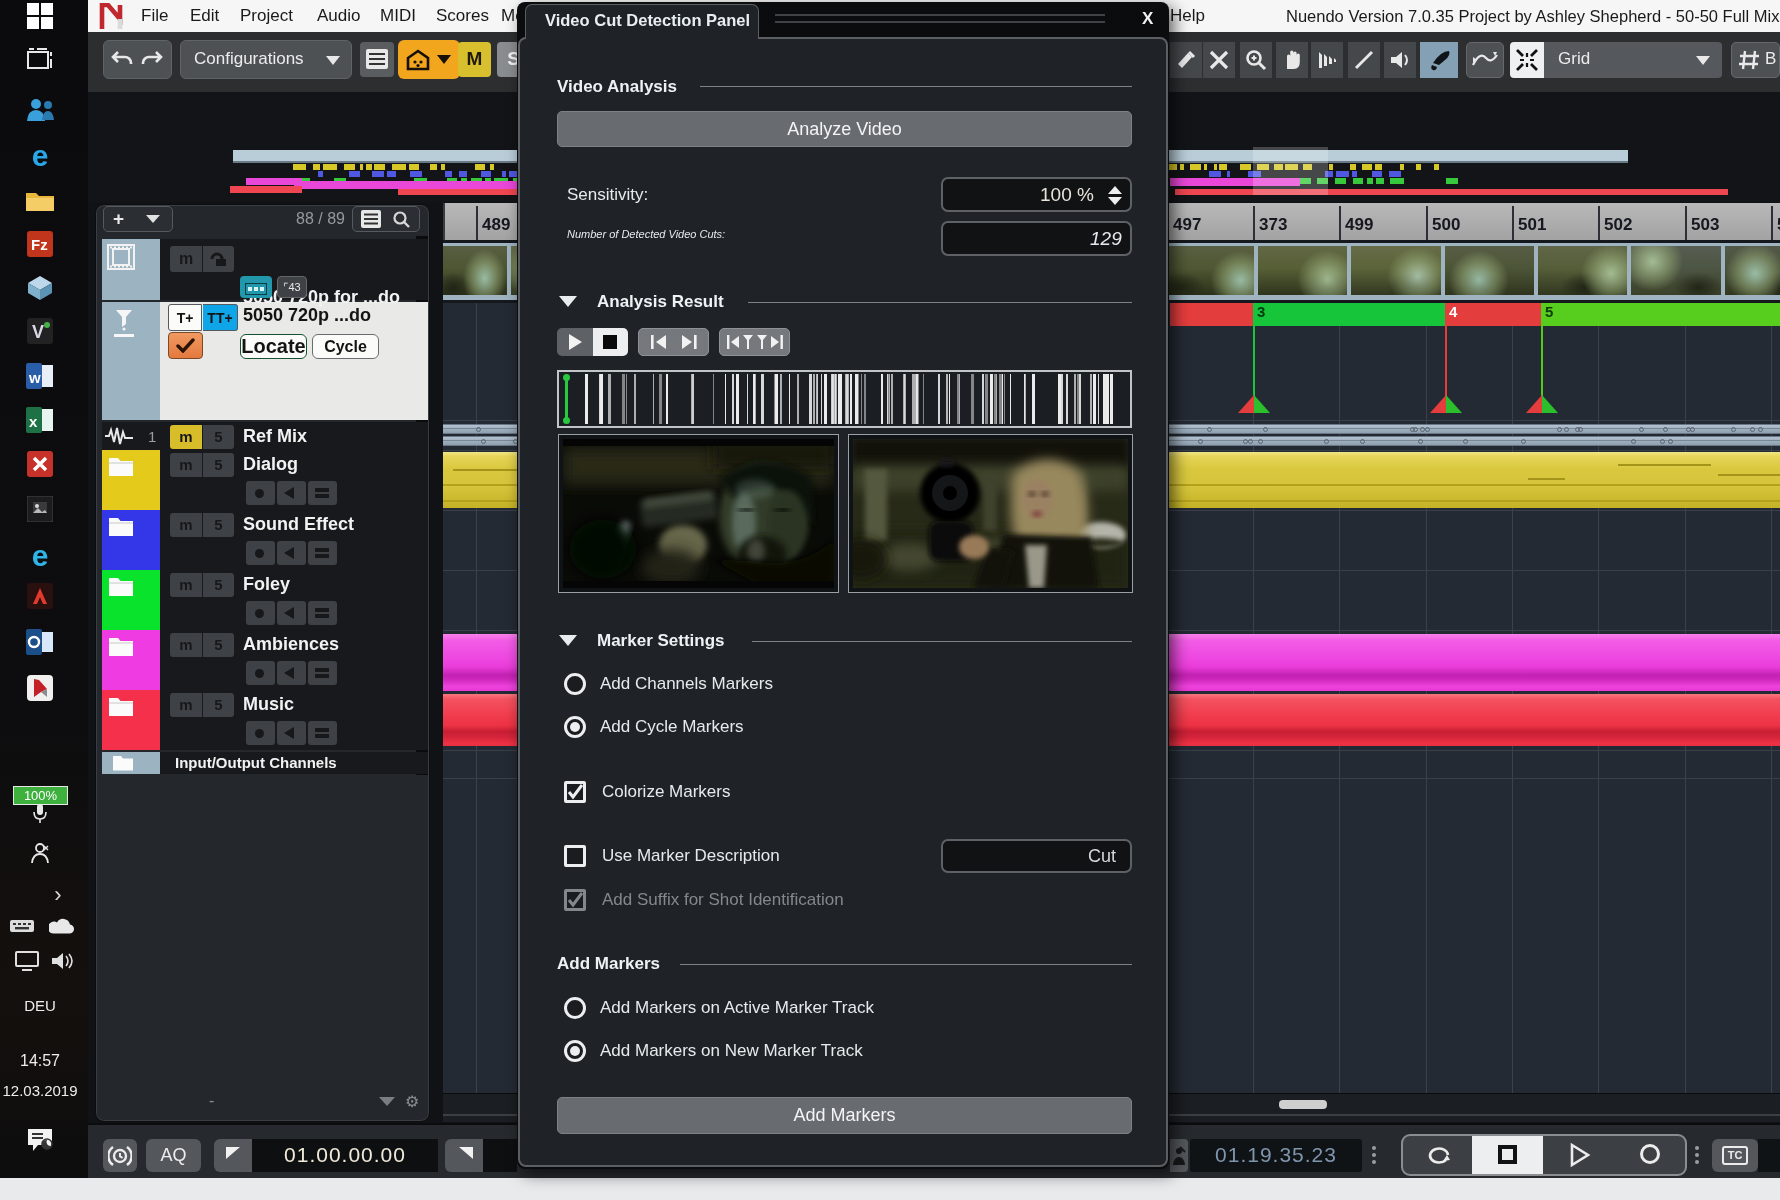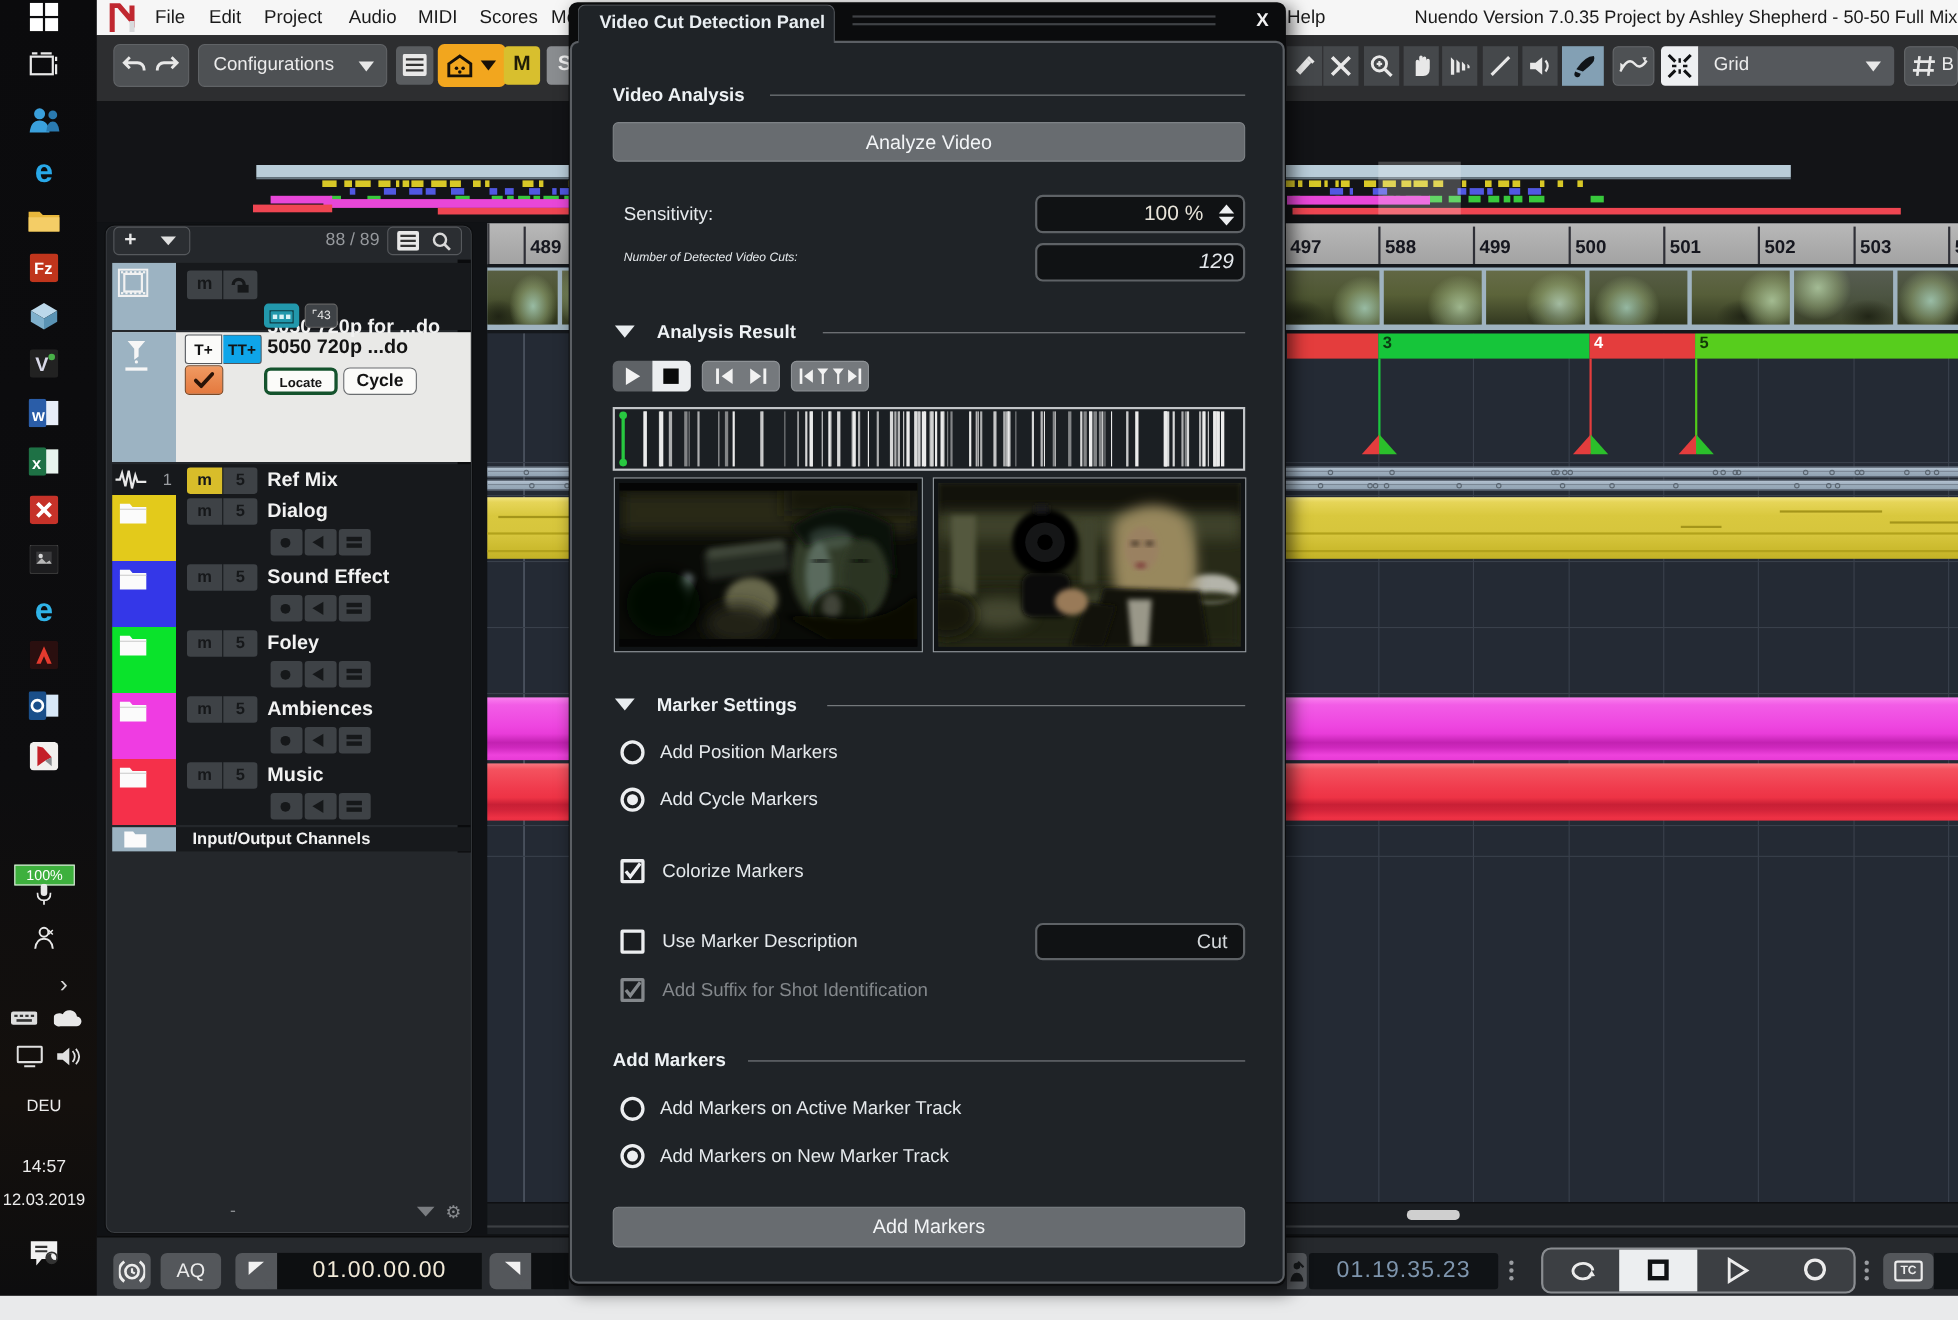--- a/index.html
+++ b/index.html
@@ -397,21 +397,21 @@
 <div class="a" style="left:827px;top:215px;color:#16171f;font-size:17px;font-weight:bold;z-index:8;">493</div>
 <div class="a" style="left:908px;top:206px;width:2px;height:35px;background:#2e2f36;z-index:8;"></div>
 <div class="a" style="left:914px;top:215px;color:#16171f;font-size:17px;font-weight:bold;z-index:8;">494</div>
 <div class="a" style="left:994px;top:206px;width:2px;height:35px;background:#2e2f36;z-index:8;"></div>
 <div class="a" style="left:1000px;top:215px;color:#16171f;font-size:17px;font-weight:bold;z-index:8;">495</div>
 <div class="a" style="left:1080px;top:206px;width:2px;height:35px;background:#2e2f36;z-index:8;"></div>
 <div class="a" style="left:1086px;top:215px;color:#16171f;font-size:17px;font-weight:bold;z-index:8;">496</div>
 <div class="a" style="left:1167px;top:206px;width:2px;height:35px;background:#2e2f36;z-index:8;"></div>
 <div class="a" style="left:1173px;top:215px;color:#16171f;font-size:17px;font-weight:bold;z-index:8;">497</div>
 <div class="a" style="left:1253px;top:206px;width:2px;height:35px;background:#2e2f36;z-index:8;"></div>
-<div class="a" style="left:1259px;top:215px;color:#16171f;font-size:17px;font-weight:bold;z-index:8;">588</div>
+<div class="a" style="left:1259px;top:215px;color:#16171f;font-size:17px;font-weight:bold;z-index:8;">373</div>
 <div class="a" style="left:1339px;top:206px;width:2px;height:35px;background:#2e2f36;z-index:8;"></div>
 <div class="a" style="left:1345px;top:215px;color:#16171f;font-size:17px;font-weight:bold;z-index:8;">499</div>
 <div class="a" style="left:1426px;top:206px;width:2px;height:35px;background:#2e2f36;z-index:8;"></div>
 <div class="a" style="left:1432px;top:215px;color:#16171f;font-size:17px;font-weight:bold;z-index:8;">500</div>
 <div class="a" style="left:1512px;top:206px;width:2px;height:35px;background:#2e2f36;z-index:8;"></div>
 <div class="a" style="left:1518px;top:215px;color:#16171f;font-size:17px;font-weight:bold;z-index:8;">501</div>
 <div class="a" style="left:1598px;top:206px;width:2px;height:35px;background:#2e2f36;z-index:8;"></div>
 <div class="a" style="left:1604px;top:215px;color:#16171f;font-size:17px;font-weight:bold;z-index:8;">502</div>
 <div class="a" style="left:1685px;top:206px;width:2px;height:35px;background:#2e2f36;z-index:8;"></div>
 <div class="a" style="left:1691px;top:215px;color:#16171f;font-size:17px;font-weight:bold;z-index:8;">503</div>
@@ -611,21 +611,21 @@
         <rect x="2" y="26" width="20" height="3" fill="#f6f6f6"></rect>
         <circle cx="12" cy="21" r="1.5" fill="#f6f6f6"></circle>
       </svg></div>
 <div class="a" style="left:168px;top:304px;width:34px;height:27px;background:#fbfbf9;border:1px solid #55585c;border-radius:3px 0 0 3px;z-index:11;color:#141414;font-weight:bold;font-size:14px;text-align:center;line-height:26px;">T+</div>
 <div class="a" style="left:203px;top:304px;width:35px;height:27px;background:#0ea5e9;border:1px solid #55585c;border-left:none;border-radius:0 3px 3px 0;z-index:11;color:#141414;font-weight:bold;font-size:14px;text-align:center;line-height:26px;">TT+</div>
 <div class="a" style="left:243px;top:305px;color:#141414;font-size:18px;font-weight:bold;z-index:11;">5050 720p ...do</div>
 <div class="a" style="left:168px;top:332px;width:35px;height:27px;background:linear-gradient(180deg,#f09a62 0%,#e4793e 100%);border:1px solid #7a4a28;border-radius:4px;z-index:11;"></div>
 <div class="a" style="left:176px;top:338px;z-index:12;"><svg width="19" height="15" viewBox="0 0 19 15">
         <path d="M2 8 l5 5 L17 2" fill="none" stroke="#2a1408" stroke-width="3.4" stroke-linecap="round"></path>
       </svg></div>
-<div class="a" style="left:240px;top:334px;width:67px;height:25px;background:#fbfbf9;border:3px solid #14532d;border-radius:6px;z-index:11;color:#141414;font-weight:bold;font-size:12px;text-align:center;line-height:23px;">Locate</div>
+<div class="a" style="left:240px;top:334px;width:67px;height:25px;background:#fbfbf9;border:1px solid #14532d;border-radius:6px;z-index:11;color:#141414;font-weight:bold;font-size:20px;text-align:center;line-height:23px;">Locate</div>
 <div class="a" style="left:312px;top:334px;width:67px;height:25px;background:#fbfbf9;border:1px solid #6a6d70;border-radius:6px;z-index:11;color:#141414;font-weight:bold;font-size:16px;text-align:center;line-height:23px;">Cycle</div>
 <div class="a" style="left:102px;top:422px;width:326px;height:28px;background:#17191c;z-index:9;"></div>
 <div class="a" style="left:104px;top:426px;z-index:11;"><svg width="30" height="20" viewBox="0 0 30 20">
         <path d="M1 10 h4 l2 -6 l3 12 l3 -14 l3 16 l3 -12 l2 6 h8" fill="none" stroke="#e8e8e8" stroke-width="2"></path>
       </svg></div>
 <div class="a" style="left:148px;top:428px;color:#9a9da1;font-size:15px;z-index:11;">1</div>
 <div class="a" style="left:170px;top:425px;width:32px;height:24px;background:#d8bd2a;border-radius:3px 0 0 3px;z-index:11;color:#16181a;font-weight:bold;font-size:15px;text-align:center;line-height:23px;">m</div>
 <div class="a" style="left:203px;top:425px;width:31px;height:24px;background:#3e4246;border-radius:0 3px 3px 0;z-index:11;color:#16181a;font-weight:bold;font-size:15px;text-align:center;line-height:23px;">5</div>
 <div class="a" style="left:243px;top:426px;color:#f2f2f2;font-size:18px;font-weight:bold;z-index:11;">Ref Mix</div>
 <div class="a" style="left:102px;top:450px;width:326px;height:60px;background:#17191c;z-index:9;"></div>
@@ -982,21 +982,21 @@
 <rect x="88" y="20" width="12" height="8" fill="#1c1d20" filter="url(#c1)"></rect>
 <rect x="76" y="82" width="44" height="40" rx="9" fill="#0c0c0c" filter="url(#c1)"></rect>
 <ellipse cx="121" cy="108" rx="15" ry="12" fill="#b49068" filter="url(#c1)"></ellipse>
 <ellipse cx="8" cy="120" rx="26" ry="20" fill="#1c1e10" filter="url(#c2)"></ellipse>
         <rect width="275" height="149" fill="#000" opacity="0.15"></rect>
 </svg></div>
 <div class="a" style="left:559px;top:635px;z-index:23;width:0;height:0;border-left:9px solid transparent;border-right:9px solid transparent;border-top:11px solid #e8ecef;"></div>
 <div class="a" style="left:597px;top:631px;color:#eef2f5;font-size:17px;font-weight:bold;z-index:23;">Marker Settings</div>
 <div class="a" style="left:752px;top:641px;width:380px;height:1px;background:#7e8286;z-index:23;"></div>
 <div class="a" style="left:564px;top:673px;width:22px;height:22px;border:3px solid #eceef0;border-radius:50%;background:#1a1d20;z-index:23;"></div>
-<div class="a" style="left:600px;top:674px;color:#e6eaed;font-size:17px;z-index:23;">Add Position Markers</div>
+<div class="a" style="left:600px;top:674px;color:#e6eaed;font-size:17px;z-index:23;">Add Channels Markers</div>
 <div class="a" style="left:564px;top:716px;width:22px;height:22px;border:3px solid #eceef0;border-radius:50%;background:#1a1d20;z-index:23;"></div>
 <div class="a" style="left:570px;top:722px;width:10px;height:10px;border-radius:50%;background:#eceef0;z-index:24;"></div>
 <div class="a" style="left:600px;top:717px;color:#e6eaed;font-size:17px;z-index:23;">Add Cycle Markers</div>
 <div class="a" style="left:564px;top:781px;width:22px;height:22px;border:3px solid #eceef0;border-radius:2px;background:#1a1d20;z-index:23;"></div>
 <div class="a" style="left:567px;top:783px;z-index:24;"><svg width="17" height="17" viewBox="0 0 17 17">
         <path d="M2 9 l4 5 L15 2" fill="none" stroke="#eceef0" stroke-width="3"></path>
       </svg></div>
 <div class="a" style="left:602px;top:782px;color:#e6eaed;font-size:17px;z-index:23;">Colorize Markers</div>
 <div class="a" style="left:564px;top:845px;width:22px;height:22px;border:3px solid #eceef0;border-radius:2px;background:#1a1d20;z-index:23;"></div>
 <div class="a" style="left:602px;top:846px;color:#e6eaed;font-size:17px;z-index:23;">Use Marker Description</div>

